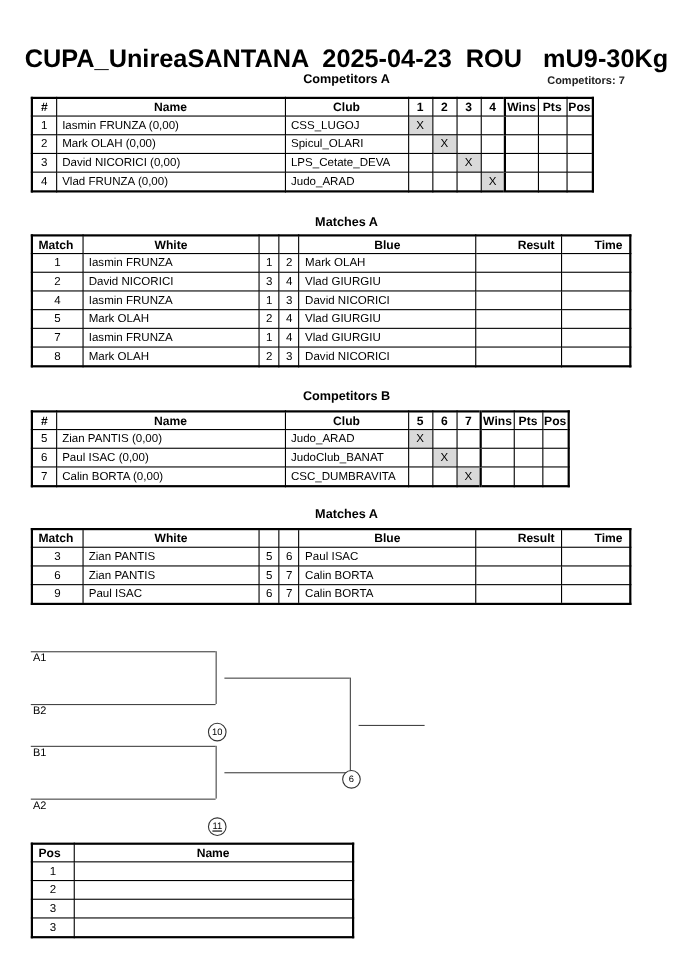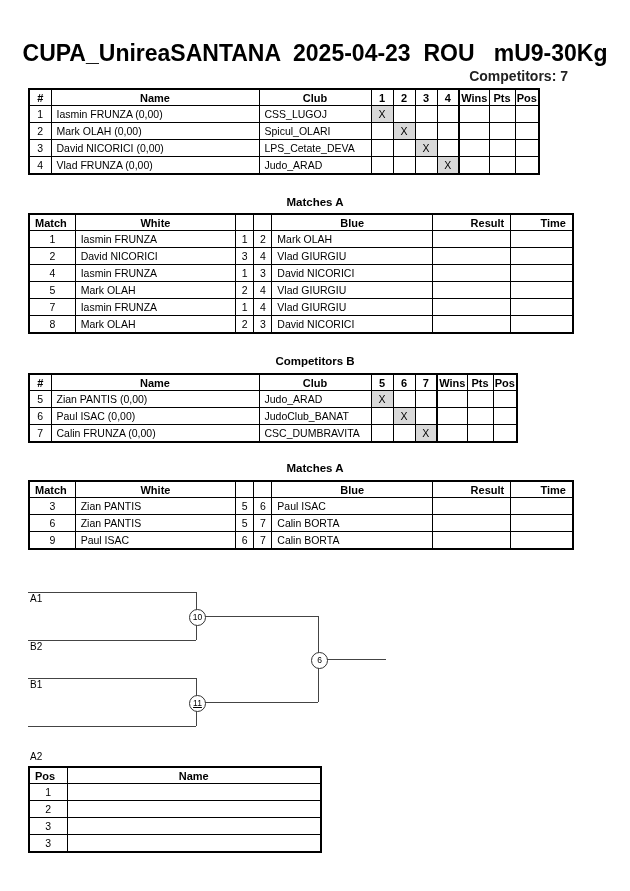--- a/index.html
+++ b/index.html
@@ -37,21 +37,21 @@
     position: absolute;
     width: 630px;
     text-align: center;
     font-size: 11.5px;
     font-weight: bold;
   }
   .competitors-count {
     position: absolute;
     right: 34px;
     top: 68px;
-    font-size: 14px;
+    font-size: 10px;
     font-weight: bold;
     color: #222;
     text-align: right;
   }
 
   
   table.grid {
     position: absolute;
     border-collapse: collapse;
     font-size: 10.5px;
@@ -98,33 +98,35 @@
     position: absolute;
     width: 15px;
     height: 15px;
     border: 1px solid #333;
     border-radius: 50%;
     background: #fff;
     font-size: 8.5px;
     line-height: 14px;
     text-align: center;
     color: #000;
+    margin-top: 48px;
   }
   .blabel {
     position: absolute;
     font-size: 10px;
     color: #000;
   }
 </style>
 </head>
 <body>
 
 <div class="page">
 
   <div class="title">CUPA_UnireaSANTANA  2025-04-23  ROU   mU9-30Kg</div>
+  <div class="subtitle-center" style="top:66px;">Competitors A</div>
   <div class="competitors-count">Competitors: 7</div>
 
   <table class="grid outer" id="tbl-pool-a" style="left:28px; top:88px; width:510px;">
     <colgroup>
       <col style="width:22px">
         <col style="width:208px">
         <col style="width:112px">
       <col style="width:22px">
         <col style="width:22px">
         <col style="width:22px">
@@ -323,21 +325,21 @@
           <td class="l">JudoClub_BANAT</td>
           <td class="c"></td>
           <td class="c shade">X</td>
           <td class="c"></td>
           <td class="c thickleft"></td>
           <td class="c"></td>
           <td class="c"></td>
         </tr>
         <tr>
           <td class="c">7</td>
-          <td class="l">Calin FRUNZA  (0,00)</td>
+          <td class="l">Calin BORTA  (0,00)</td>
           <td class="l">CSC_DUMBRAVITA</td>
           <td class="c"></td>
           <td class="c"></td>
           <td class="c shade">X</td>
           <td class="c thickleft"></td>
           <td class="c"></td>
           <td class="c"></td>
         </tr>
       </tbody>
   </table>
@@ -410,21 +412,21 @@
     <div class="bline bv" style="left:290px; top:38px;  height:86px;"></div>
     <div class="bline bh" style="left:298px; top:81px;  width:60px;"></div>
 
     <div class="node" style="left:161px; top:31px;">10</div>
     <div class="node" style="left:161px; top:117px;text-decoration:underline;">11</div>
     <div class="node" style="left:283px; top:74px;">6</div>
 
     <div class="blabel" style="left:2px; top:15px;">A1</div>
     <div class="blabel" style="left:2px; top:63px;">B2</div>
     <div class="blabel" style="left:2px; top:101px;">B1</div>
-    <div class="blabel" style="left:2px; top:149px;margin-top:24px;">A2</div>
+    <div class="blabel" style="left:2px; top:149px;">A2</div>
   </div>
 
   <table class="grid outer" id="tbl-results" style="left:28px; top:766px; width:292px;">
     <colgroup>
         <col style="width:38px">
         <col style="width:254px">
       </colgroup>
     <thead>
         <tr>
       <th class="l">Pos</th>

